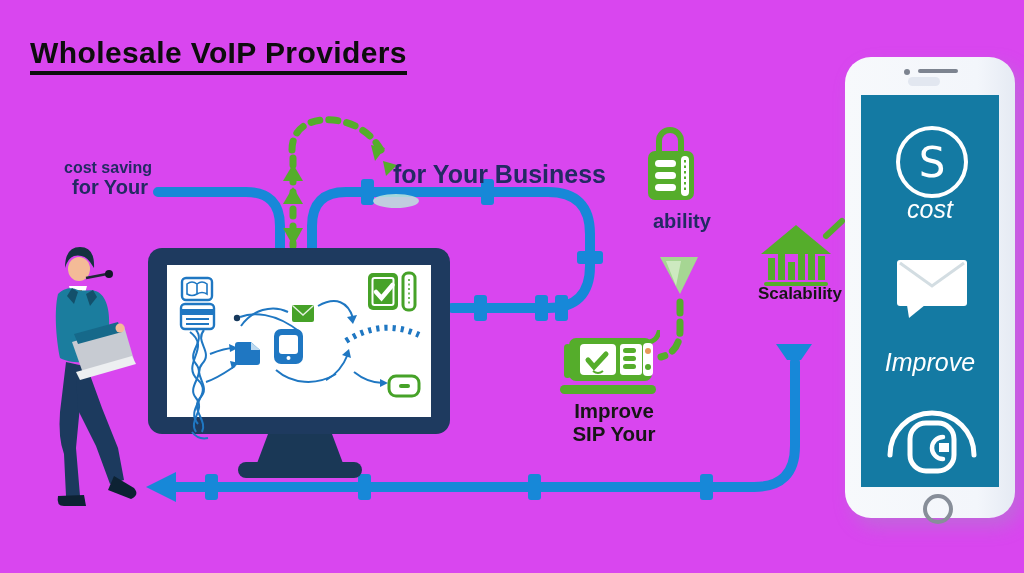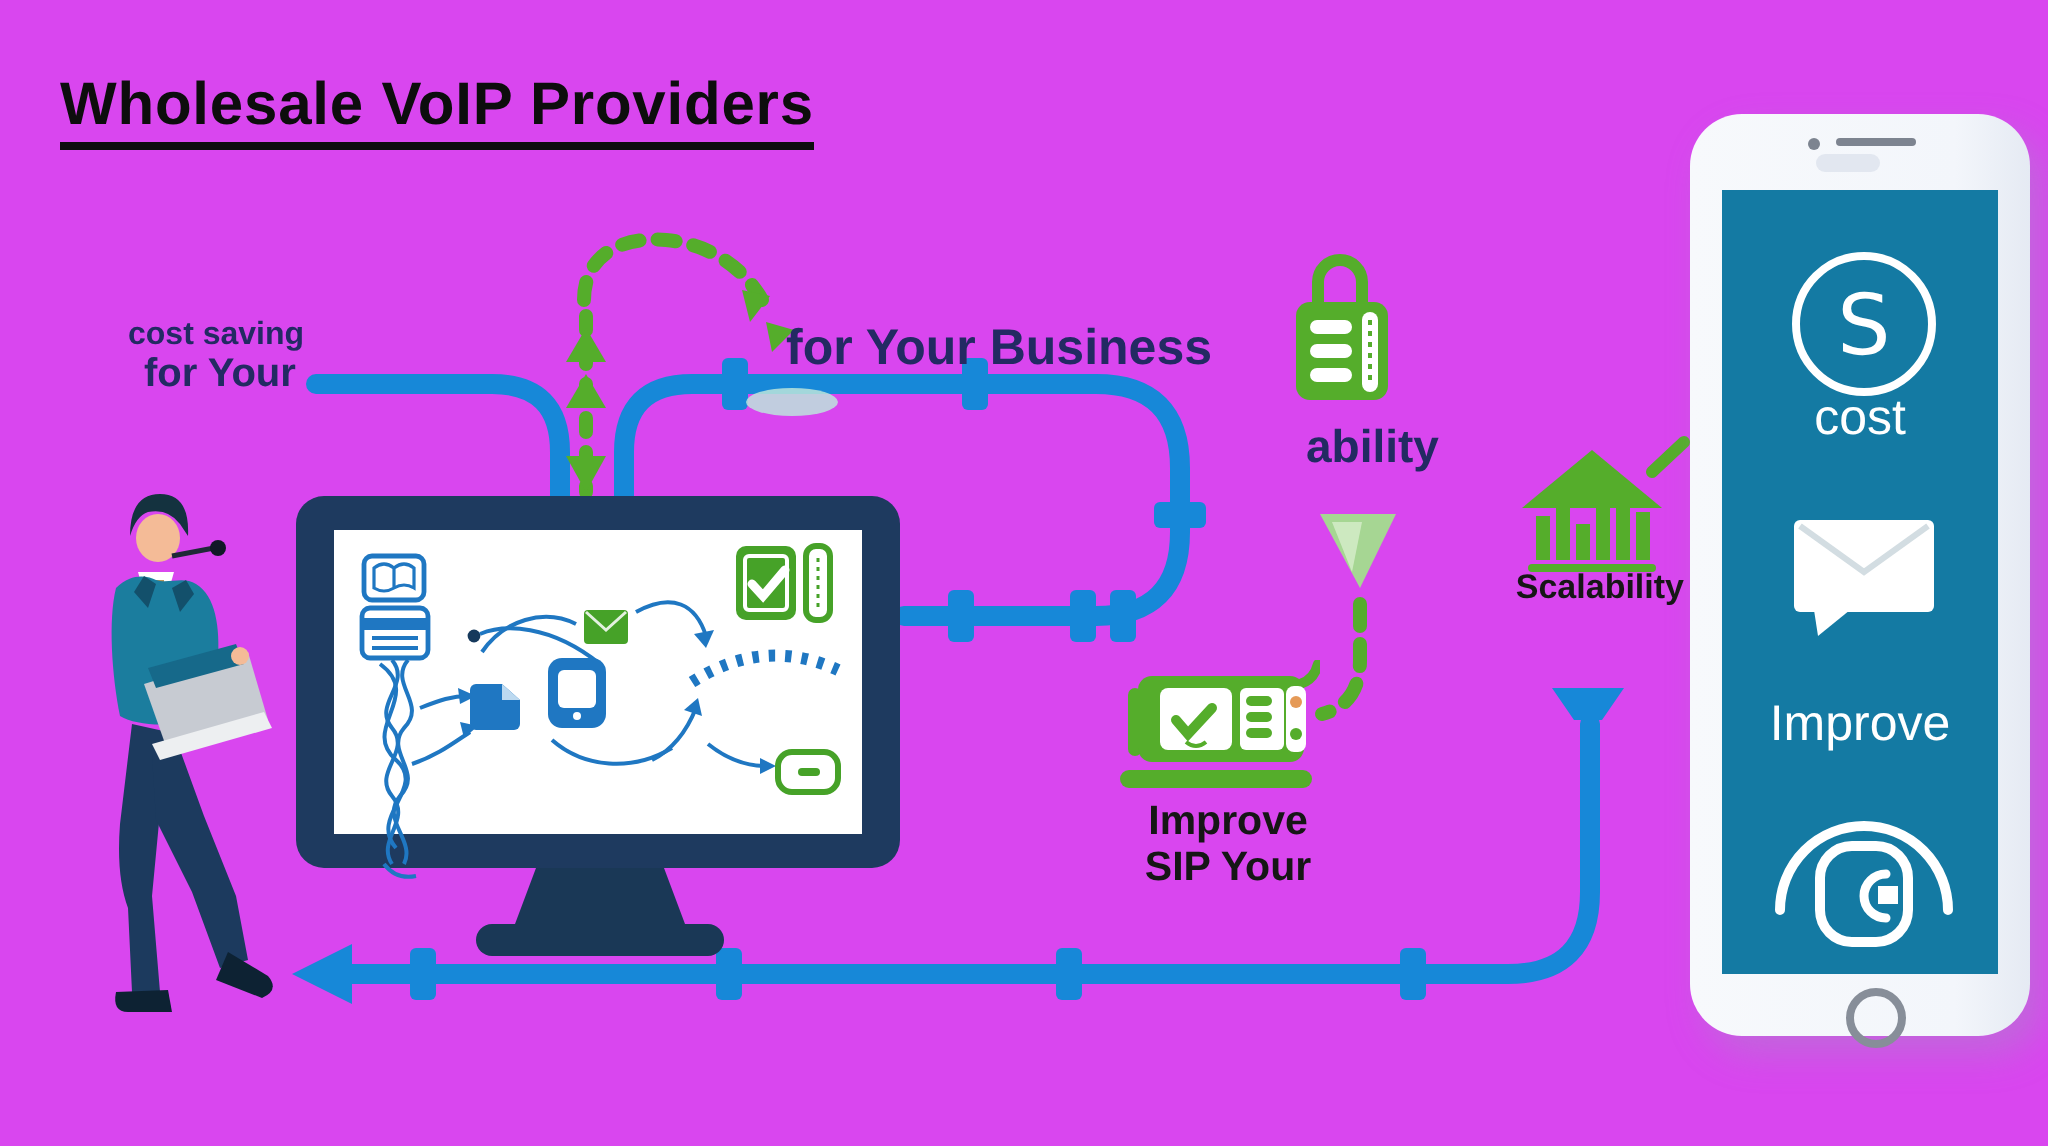--- a/index.html
+++ b/index.html
@@ -11,33 +11,33 @@
          letter-spacing:.4px;border-bottom:4px solid #0d0d0d;padding-bottom:1px;}
   
   .lbl{font-weight:700;line-height:1.05;}
   .navy{color:#232a63;}
   .blk{color:#161616;}
   .lbl-costsaving{left:56px;top:160px;width:160px;}
   .lbl-costsaving .l1{margin-left:8px;font-size:16px;}
   .lbl-costsaving .l2{margin-left:16px;font-size:20px;}
   .lbl-costsaving .l3{margin-left:0;font-size:16.5px;margin-top:2px;}
   .lbl-business{left:393px;top:161px;font-size:25px;}
-  .lbl-ability{left:653px;top:211px;font-size:23px;}
+  .lbl-ability{left:653px;top:211px;font-size:20px;}
   .lbl-scalability{left:746px;top:285px;width:96px;text-align:right;font-size:17px;}
   .lbl-sip{left:558px;top:400px;width:112px;text-align:center;font-size:20.5px;line-height:1.1;}
   
   .phone{left:845px;top:57px;width:170px;height:461px;border-radius:26px;
          background:linear-gradient(to right,#f7f9fc 0%,#f3f6fb 78%,#e5eaf3 100%);
          box-shadow:7px 9px 18px rgba(150,162,182,.35);}
   .phone .cam{left:59px;top:12px;width:6px;height:6px;border-radius:50%;background:#7d8490;}
   .phone .spk{left:73px;top:12px;width:40px;height:4px;border-radius:2px;background:#7d8490;}
   .phone .spk2{left:63px;top:20px;width:32px;height:9px;border-radius:5px;background:#e2e7f0;}
   .phone .screen{left:16px;top:38px;width:138px;height:392px;background:#147aa3;overflow:hidden;}
   .phone .home{left:78px;top:437px;width:22px;height:22px;border:4px solid #878e99;border-radius:50%;}
-  .scr-txt{left:0;width:138px;text-align:center;color:#ffffff;font-size:25px;}
+  .scr-txt{left:0;width:138px;text-align:center;color:#ffffff;font-size:25px;font-style:italic;}
   .circle-s{left:35px;top:31px;width:64px;height:64px;border:4px solid #ffffff;border-radius:50%;
             color:#ffffff;font-size:42px;font-family:"DejaVu Sans",sans-serif;
             display:flex;align-items:center;justify-content:center;}
 </style>
 </head>
 <body>
 
 <div class="stage">
 
   <div class="abs title">Wholesale VoIP Providers</div>

